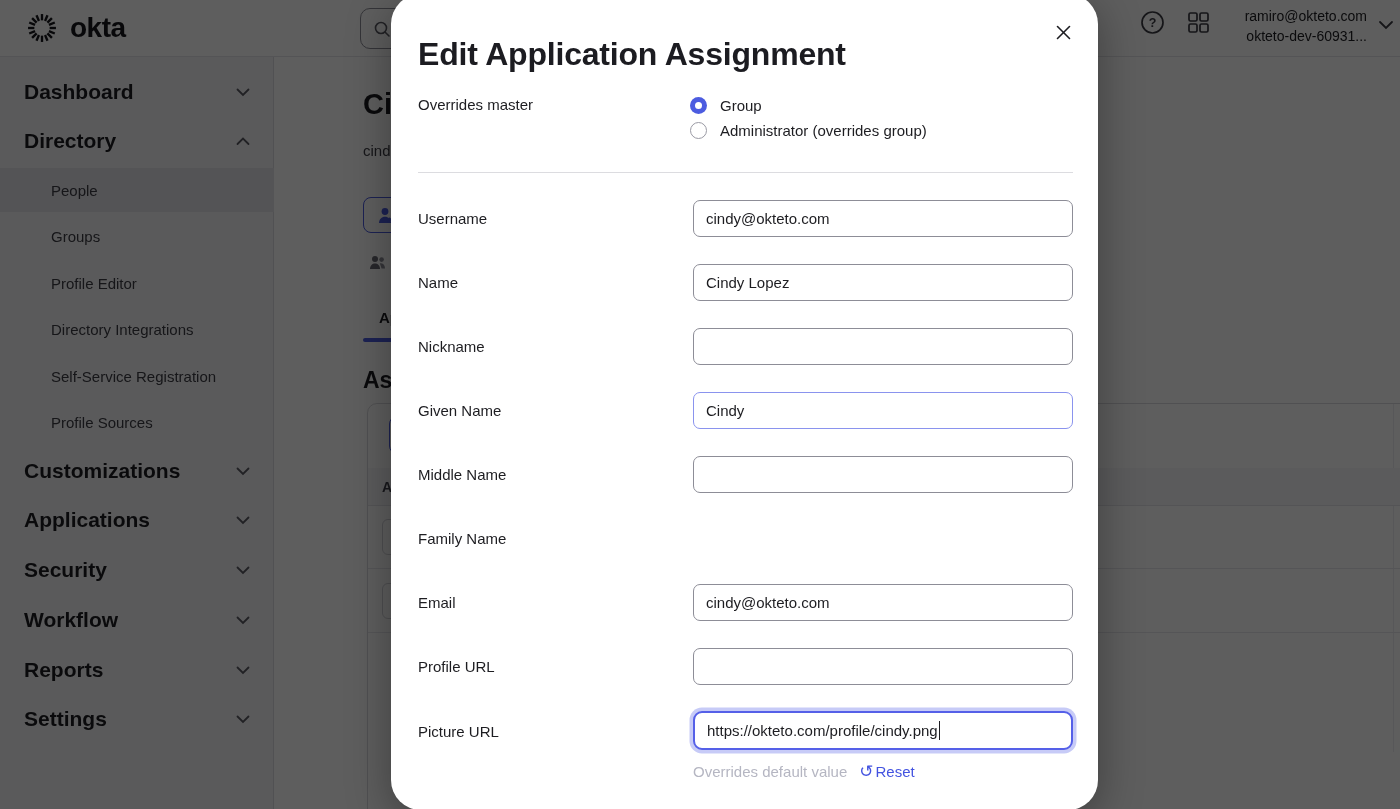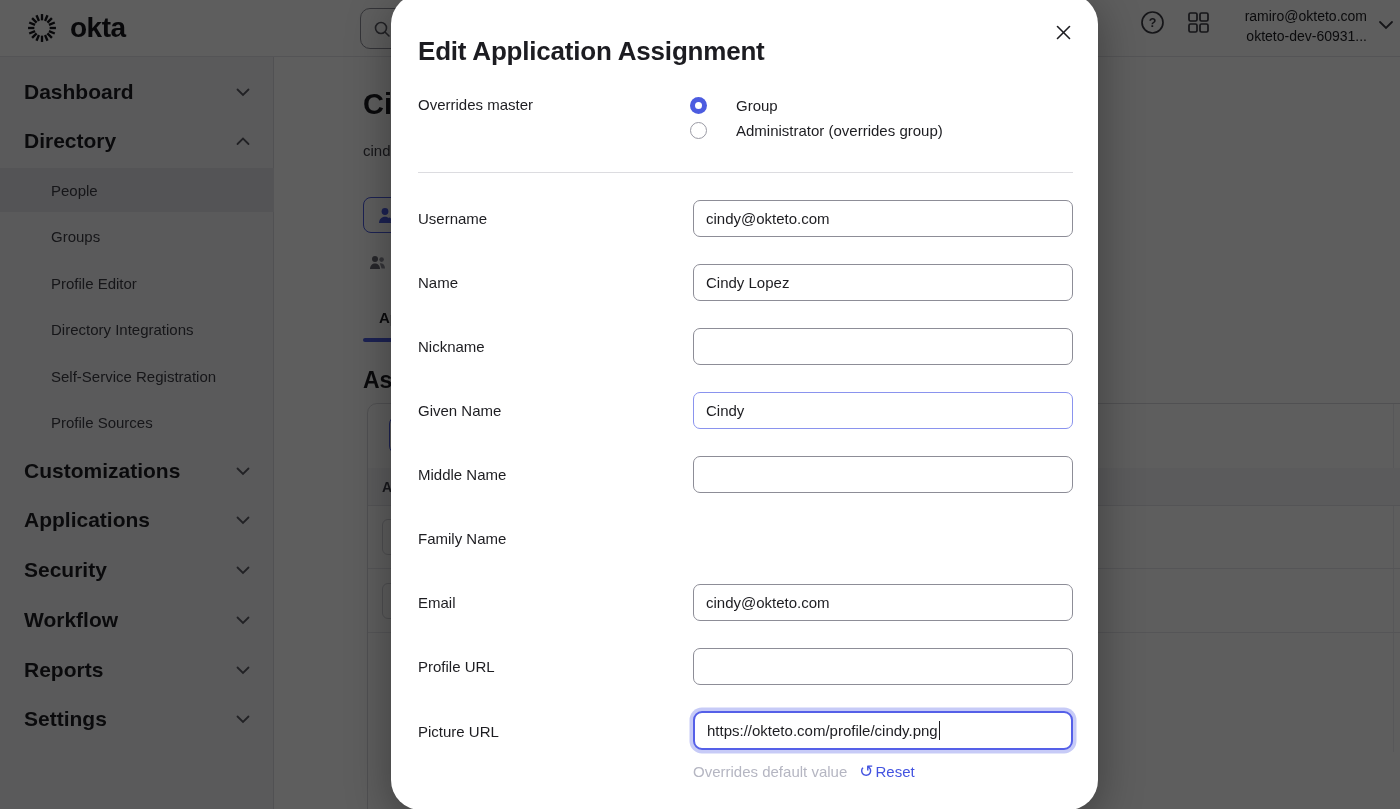--- a/index.html
+++ b/index.html
@@ -37,24 +37,24 @@
   .trow { position:absolute; left:0; width:1320px; height:63px; border-bottom:1px solid #e7e7eb; }
   .app-box { position:absolute; left:14px; top:13px; width:36px; height:36px; border:1px solid #d4d4da; border-radius:6px; background:#fff; }
   .vline { position:absolute; left:1025px; top:0; width:1px; height:348px; background:#ececf0; }
 
   
   .scrim { position:absolute; inset:0; background:rgba(0,0,0,0.63); z-index:5; }
 
   
   .modal { position:absolute; left:391px; top:-6px; width:707px; height:816px; background:#fff; border-radius:30px; box-shadow:0 10px 44px rgba(0,0,0,0.35); z-index:10; }
   .m-close { position:absolute; right:24px; top:27px; width:22px; height:22px; display:flex; align-items:center; justify-content:center; cursor:pointer; }
-  .m-title { position:absolute; left:27px; top:42px; font-size:26px; font-weight:700; color:#1c1c21; letter-spacing:-0.2px; }
+  .m-title { position:absolute; left:27px; top:42px; font-size:32px; font-weight:700; color:#1c1c21; letter-spacing:-0.2px; }
   .m-row-label { position:absolute; left:27px; font-size:15px; color:#1d1d21; }
   .radio-group { position:absolute; left:299px; top:99px; }
-  .radio-opt { display:flex; align-items:center; gap:29px; height:25px; cursor:pointer; }
+  .radio-opt { display:flex; align-items:center; gap:13px; height:25px; cursor:pointer; }
   .rb { width:17px; height:17px; border-radius:50%; flex:0 0 auto; }
   .rb.on { background:#4c5ce0; position:relative; }
   .rb.on::after { content:""; position:absolute; left:5px; top:5px; width:7px; height:7px; border-radius:50%; background:#fff; }
   .rb.off { border:1.5px solid #9a9aa4; background:#fff; }
   .radio-opt .rlbl { font-size:15px; color:#1d1d21; }
   .m-div { position:absolute; left:27px; top:178px; width:655px; height:1px; background:#dcdce0; }
   .frow { position:absolute; left:0; width:707px; height:37px; }
   .frow .flabel { position:absolute; left:27px; top:10px; font-size:15px; color:#1d1d21; }
   .finput { position:absolute; left:302px; top:0; width:380px; height:37px; border:1px solid #8d8d97; border-radius:7px; padding:0 12px; font-size:15px; color:#1d1d21; font-family:"Liberation Sans", sans-serif; background:#fff; outline:none; }
   .finput.changed { border:1.5px solid #8a93ee; }

